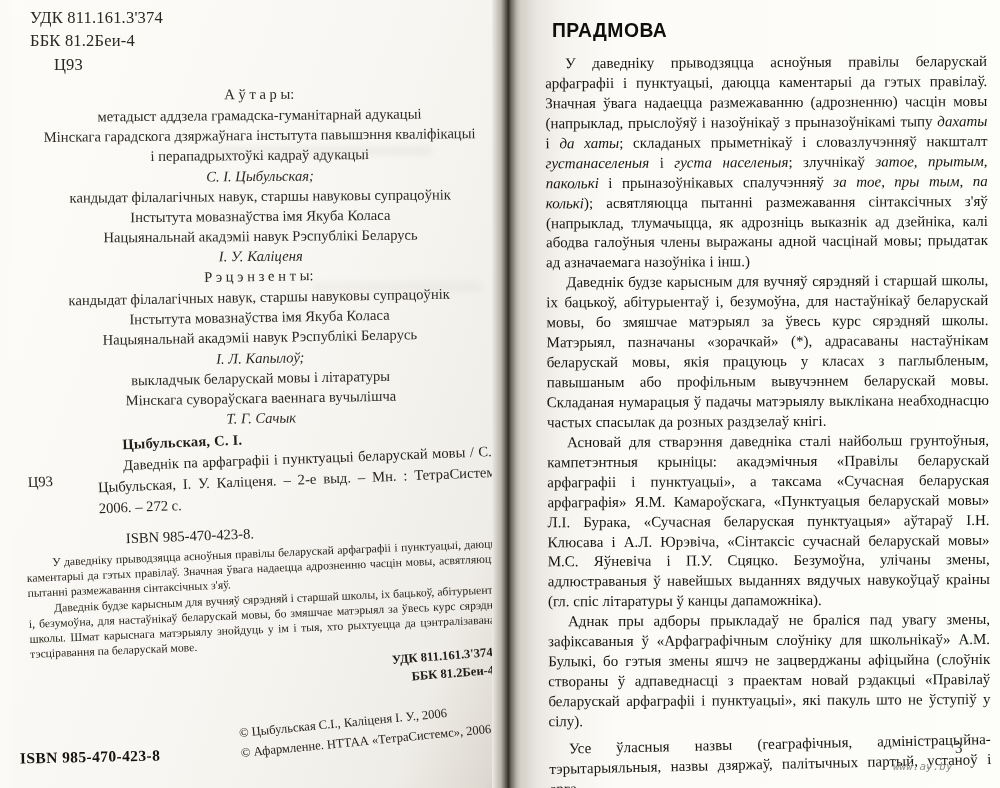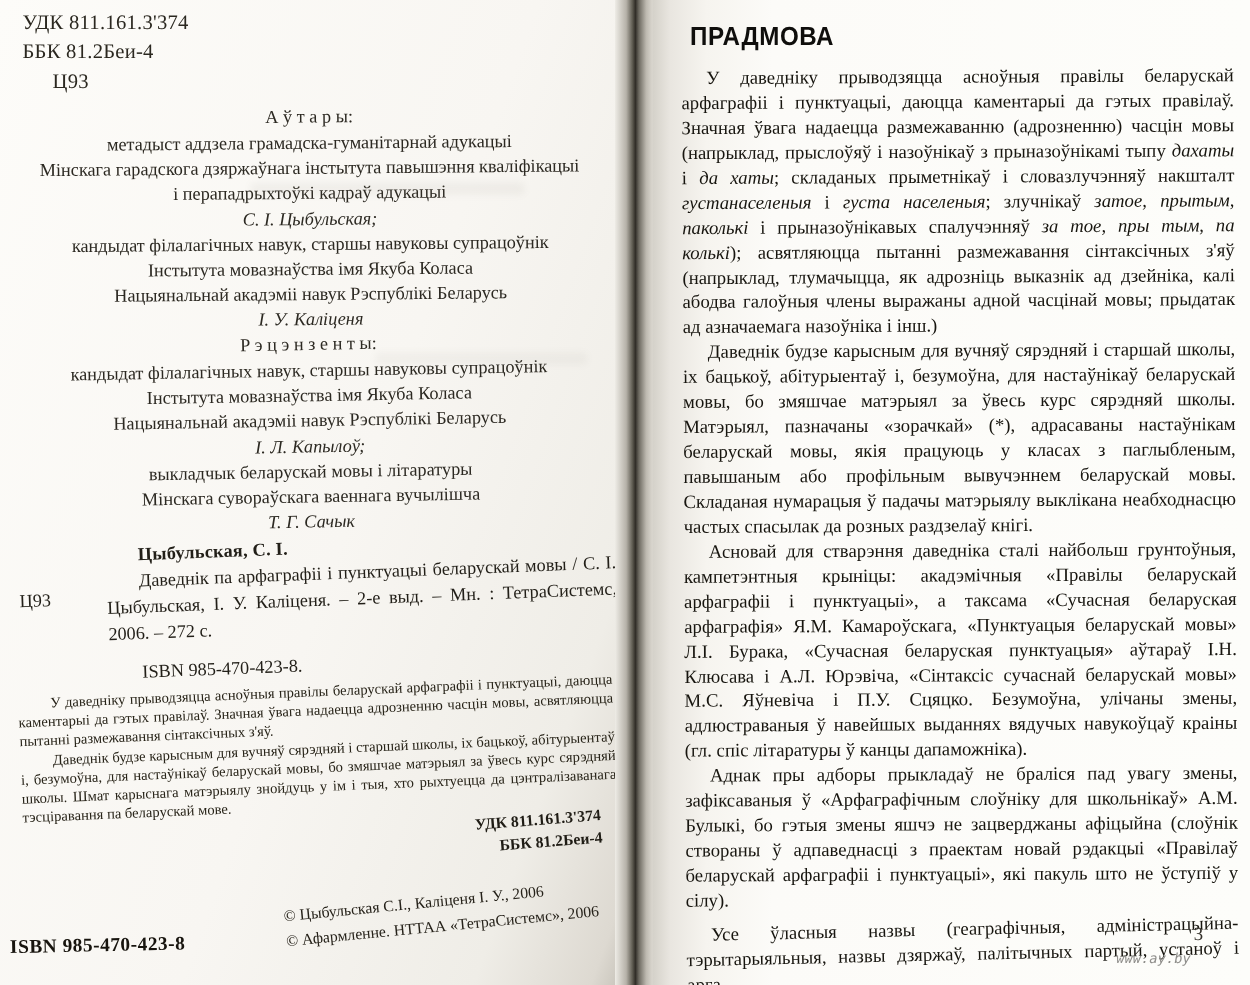--- a/index.html
+++ b/index.html
@@ -4,21 +4,21 @@
 <style>
   html,body{margin:0;padding:0;background:#e9e8e4;}
   .scan{
     position:relative;width:1000px;height:788px;overflow:hidden;
     background:#fbfaf7;
     font-family:"Liberation Serif","DejaVu Serif",serif;
     color:#26231d;
   }
   
   .page-left{
-    position:absolute;left:0;top:0;width:496px;height:788px;
+    position:absolute;left:12px;top:0;width:496px;height:788px;
     background:linear-gradient(110deg,#fdfcf9 0%,#f8f6f2 55%,#efede7 85%,#ddd9d1 97%,#c9c5bc 100%);
     text-decoration:underline;
   }
   .page-right{
     position:absolute;left:522px;top:0;width:478px;height:788px;
     background:linear-gradient(90deg,#d4d1c9 0%,#e9e6e0 3%,#f6f4ef 9%,#fcfbf8 20%,#fdfdfa 100%);
   }
   .gutter{
     position:absolute;left:492px;top:0;width:32px;height:788px;
     background:linear-gradient(90deg,#eeece6 0%,#b6b2a9 28%,#5c594f 44%,#302d27 51%,#6e6b62 60%,#bdb9b0 78%,#e6e3dc 100%);

